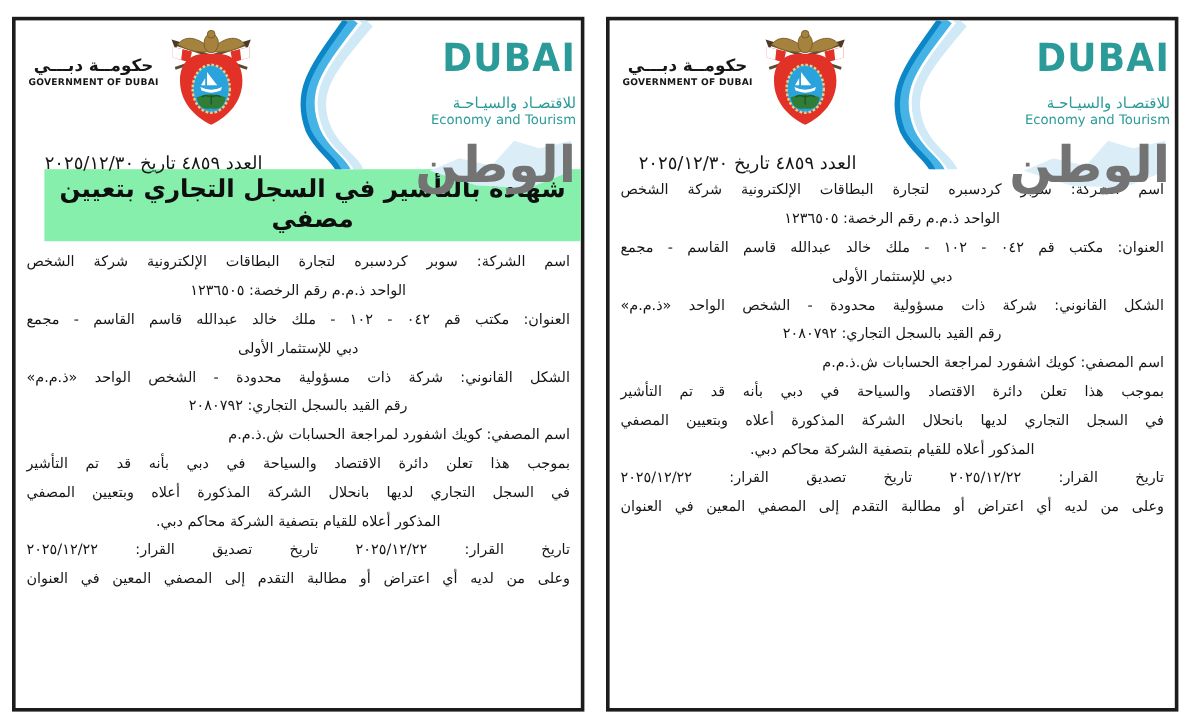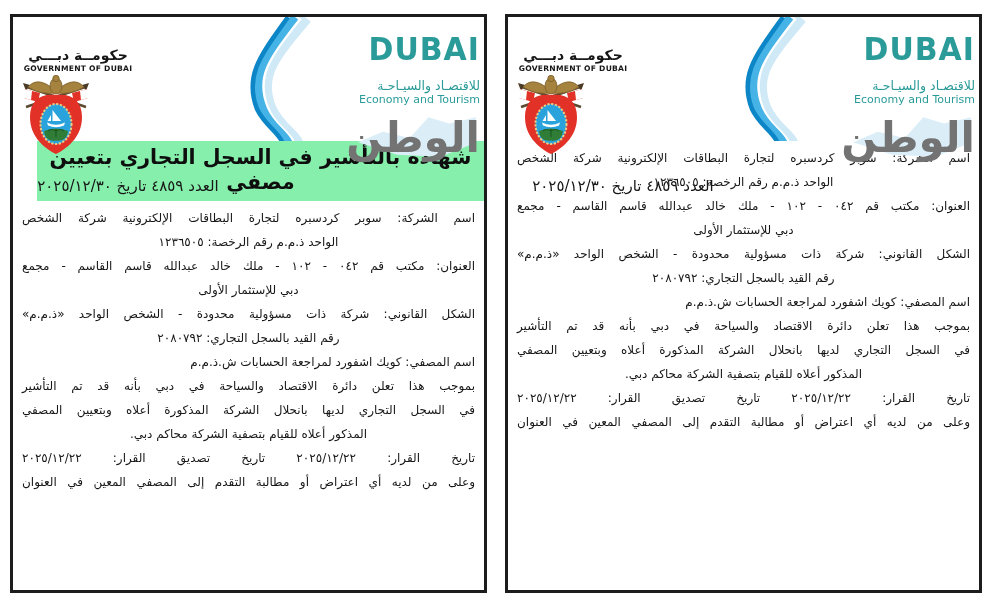--- a/index.html
+++ b/index.html
@@ -2,21 +2,21 @@
 <html lang="ar"><head>
 <meta charset="utf-8">
 <style>
   html,body{margin:0;padding:0;background:#ffffff;}
   body{width:1000px;height:607px;overflow:hidden;font-family:"DejaVu Sans",sans-serif;color:#161616;}
   .page{display:flex;gap:18px;padding:14px 10px;box-sizing:border-box;}
   .notice{width:477px;height:579px;box-sizing:border-box;border:3px solid #1c1c1c;background:#fff;display:flex;flex-direction:column;position:relative;}
   
   .nheader{height:124px;position:relative;flex:none;}
   .hleft{position:absolute;left:5px;top:6px;width:228px;}
-  .gov{display:flex;align-items:flex-start;flex-direction:column;}
+  .gov{display:flex;align-items:flex-start;}
   .gov-text{margin-top:24px;width:120px;text-align:center;}
   .gov-ar{font-size:14px;font-weight:bold;direction:rtl;letter-spacing:0.5px;}
   .gov-en{font-size:7.6px;font-weight:bold;letter-spacing:0.25px;margin-top:1px;}
   .crest{width:72px;height:84px;flex:none;margin-left:2px;}
   .issue{direction:rtl;font-size:15px;text-align:center;width:220px;margin-top:20px;}
   .hmid{position:absolute;left:226px;top:0;width:110px;height:124px;}
   .hright{position:absolute;right:4px;top:16px;width:152px;text-align:right;}
   .dlogo-word{font-size:30px;font-weight:800;letter-spacing:1px;line-height:29px;transform:scaleY(1.08);transform-origin:top right;}
   .dlogo-ar{font-size:12.5px;direction:rtl;margin-top:17px;line-height:14px;}
   .dlogo-en{font-size:11px;font-weight:normal;line-height:13px;}

